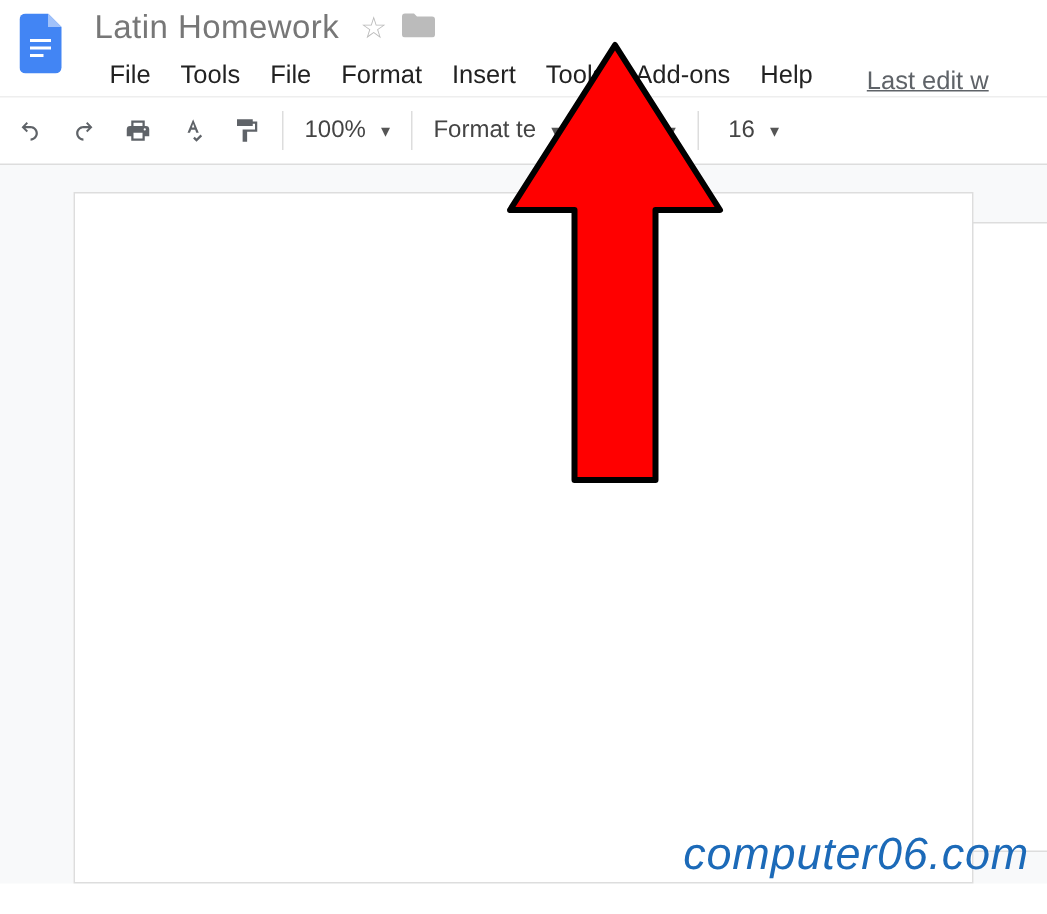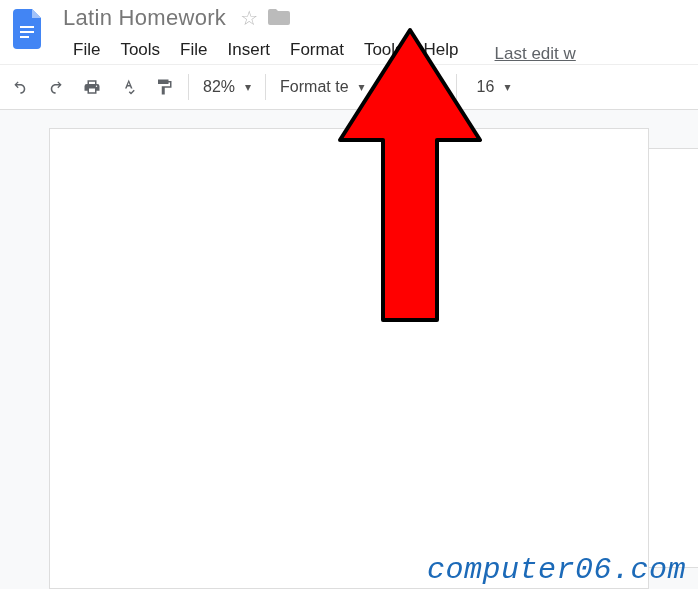--- a/index.html
+++ b/index.html
@@ -16,21 +16,21 @@
   .menuitem{font-size:17px;color:#222;padding:4px 10px;border-radius:3px;cursor:pointer;white-space:nowrap}
   .lastedit{font-size:17px;color:#5f6368;text-decoration:underline;margin-left:26px;white-space:nowrap;cursor:pointer}
   .toolbar{display:flex;align-items:center;height:46px;border-top:1px solid #eee;border-bottom:1px solid #ddd;padding:0 2px;gap:0}
   .tbtn{width:36px;height:36px;display:flex;align-items:center;justify-content:center;color:#5f6368;font-size:18px;cursor:pointer;border-radius:3px}
   .sep{width:1px;height:26px;background:#ddd;margin:0 6px}
   .tdrop{display:flex;align-items:center;height:36px;padding:0 8px;color:#444;font-size:16px;cursor:pointer;border-radius:3px;white-space:nowrap}
   .arrowdown{margin-left:10px;font-size:12px;color:#555}
   .canvas{background:#f8f9fa;height:calc(100% - 130px);display:flex;justify-content:center;padding-top:18px}
   .page{width:600px;height:100%;background:#fff;border:1px solid #ddd}
   .rightpage{position:absolute;right:-30px;top:148px;width:80px;height:420px;background:#fff;border:1px solid #ddd}
-  .watermark{position:absolute;right:12px;bottom:22px;font-family:Liberation Mono, monospace;font-size:30px;font-style:italic;color:#1c6ab8;letter-spacing:.5px}
+  .watermark{position:absolute;right:12px;bottom:22px;font-family:Liberation Sans, sans-serif;font-size:30px;font-style:italic;color:#1c6ab8;letter-spacing:.5px}
   .arrowOverlay{position:absolute;left:325px;top:20px;pointer-events:none}
 </style>
 </head>
 <body>
 
 <div class="app">
   <div class="titlebar">
     <div class="logo">
       <svg width="30" height="40" viewBox="0 0 30 40">
           <path fill="#4285f4" d="M4 0h15l9 9v27a4 4 0 0 1-4 4H4a4 4 0 0 1-4-4V4a4 4 0 0 1 4-4z"></path>
@@ -45,23 +45,24 @@
         <span class="doctitle">Latin Homework</span>
         <span class="star">☆</span>
         <span class="folder"><svg width="22" height="18" viewBox="0 0 22 18">
               <path fill="#bbb" d="M2 2h6l2 2h10a2 2 0 0 1 2 2v10a2 2 0 0 1-2 2H2a2 2 0 0 1-2-2V4a2 2 0 0 1 2-2z"></path>
             </svg></span>
       </div>
       <div class="menubar">
         <span class="menuitem">File</span>
         <span class="menuitem">Tools</span>
         <span class="menuitem">File</span>
+        <span class="menuitem">Format</span>
         <span class="menuitem">Insert</span>
-        <span class="menuitem">Format</span>
         <span class="menuitem">Tools</span>
+        <span class="menuitem">Add-ons</span>
         <span class="menuitem">Help</span>
         <span class="lastedit">Last edit w</span>
       </div>
     </div>
   </div>
 
   <div class="toolbar">
     <div class="tbtn">
         <svg width="18" height="18" viewBox="0 0 24 24">
           <path fill="#5f6368" d="M12 5V1L6 7l6 6V9c3.3 0 6 2.7 6 6 0 1-.3 2-.7 2.8l1.5 1.5C19.5 18 20 16.6 20 15c0-5.5-4.5-8-8-10zM6 15c0-1 .3-2 .7-2.8L5.2 10.7C4.5 12 4 13.4 4 15c0 4.4 3.6 8 8 8v4l6-6-6-6v4c-3.3 0-6-2.7-6-4z" opacity="0"></path>
@@ -83,21 +84,21 @@
           <path fill="#5f6368" d="M13 2L8 14h2.2l1-2.6h3.6l1 2.6H18L13 2zm-1.1 7.4L13 6l1.1 3.4h-2.2zM21 17l-5 5-3-3 1.4-1.4L16 19.2l3.6-3.6z"></path>
         </svg>
       </div>
     <div class="tbtn">
         <svg width="18" height="18" viewBox="0 0 24 24">
           <path fill="#5f6368" d="M18 4V2H4v6h14V6h2v5H9v11h4V13h9V4z"></path>
         </svg>
       </div>
     <div class="sep"></div>
     <div class="tdrop">
-        <span>82%</span>
+        <span>100%</span>
         <span class="arrowdown">▾</span>
       </div>
     <div class="sep"></div>
     <div class="tdrop">
         <span>Format te</span>
         <span class="arrowdown">▾</span>
       </div>
     <div class="sep"></div>
     <div class="tdrop">
         <span>Arial</span>

